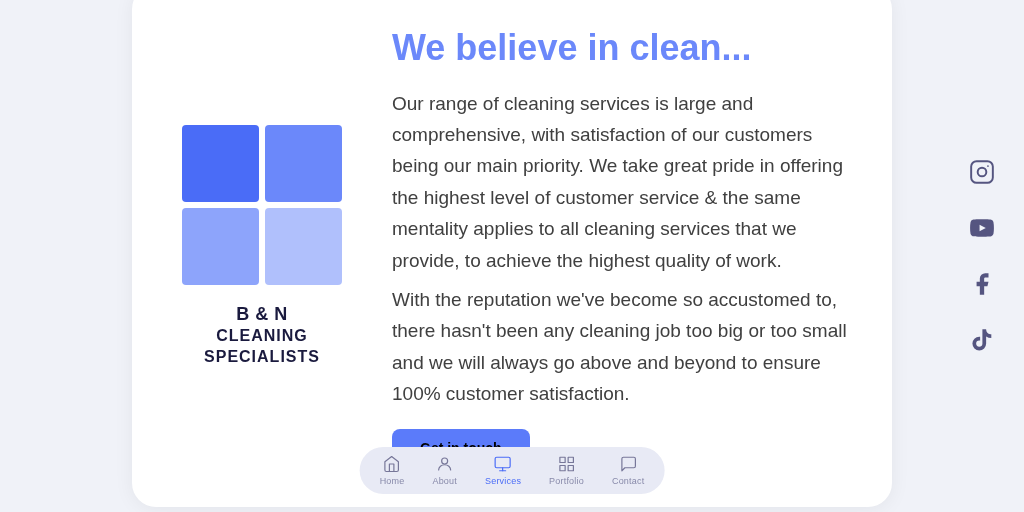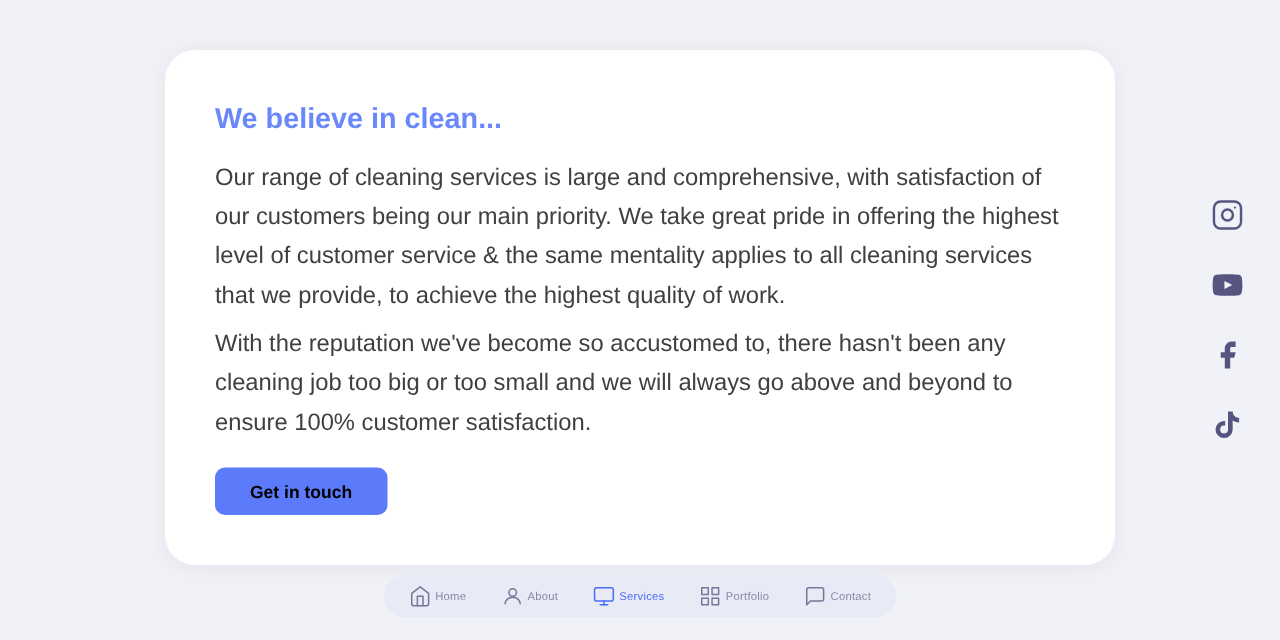--- a/index.html
+++ b/index.html
@@ -76,21 +76,21 @@
     
     .right-section {
       flex: 1;
       display: flex;
       flex-direction: column;
       gap: 14px;
     }
 
     .headline {
       color: #6b88fa;
-      font-size: 23px;
+      font-size: 36px;
       font-weight: 700;
       line-height: 1.25;
       margin-bottom: 4px;
     }
 
     .description {
       color: #404040;
       font-size: 19px;
       line-height: 1.65;
     }
@@ -169,21 +169,21 @@
       border-radius: 30px;
       display: flex;
       flex-direction: row;
       align-items: center;
       padding: 8px 20px;
       gap: 28px;
     }
 
     .nav-item {
       display: flex;
-      flex-direction: row;
+      flex-direction: column;
       align-items: center;
       gap: 3px;
       cursor: pointer;
     }
 
     .nav-item svg {
       width: 18px;
       height: 18px;
       stroke: #777799;
       fill: none;
@@ -203,20 +203,33 @@
 
     .nav-item.active .nav-label {
       color: #4a6cf7;
     }
   </style>
 </head>
 <body>
 
 <div class="main-card">
 
+  <div class="left-section">
+    <div class="logo-grid">
+      <div class="cell cell-1"></div>
+      <div class="cell cell-2"></div>
+      <div class="cell cell-3"></div>
+      <div class="cell cell-4"></div>
+    </div>
+    <div class="brand-name">
+      <div>B &amp; N</div>
+      <div class="company">CLEANING</div>
+      <div class="company">SPECIALISTS</div>
+    </div>
+  </div>
 
   <div class="right-section">
     <div class="headline">We believe in clean...</div>
     <div class="description">
       <p>Our range of cleaning services is large and comprehensive, with satisfaction of our customers being our main priority. We take great pride in offering the highest level of customer service &amp; the same mentality applies to all cleaning services that we provide, to achieve the highest quality of work.</p>
       <p>With the reputation we've become so accustomed to, there hasn't been any cleaning job too big or too small and we will always go above and beyond to ensure 100% customer satisfaction.</p>
     </div>
     <button class="cta-button">Get in touch</button>
   </div>
 

